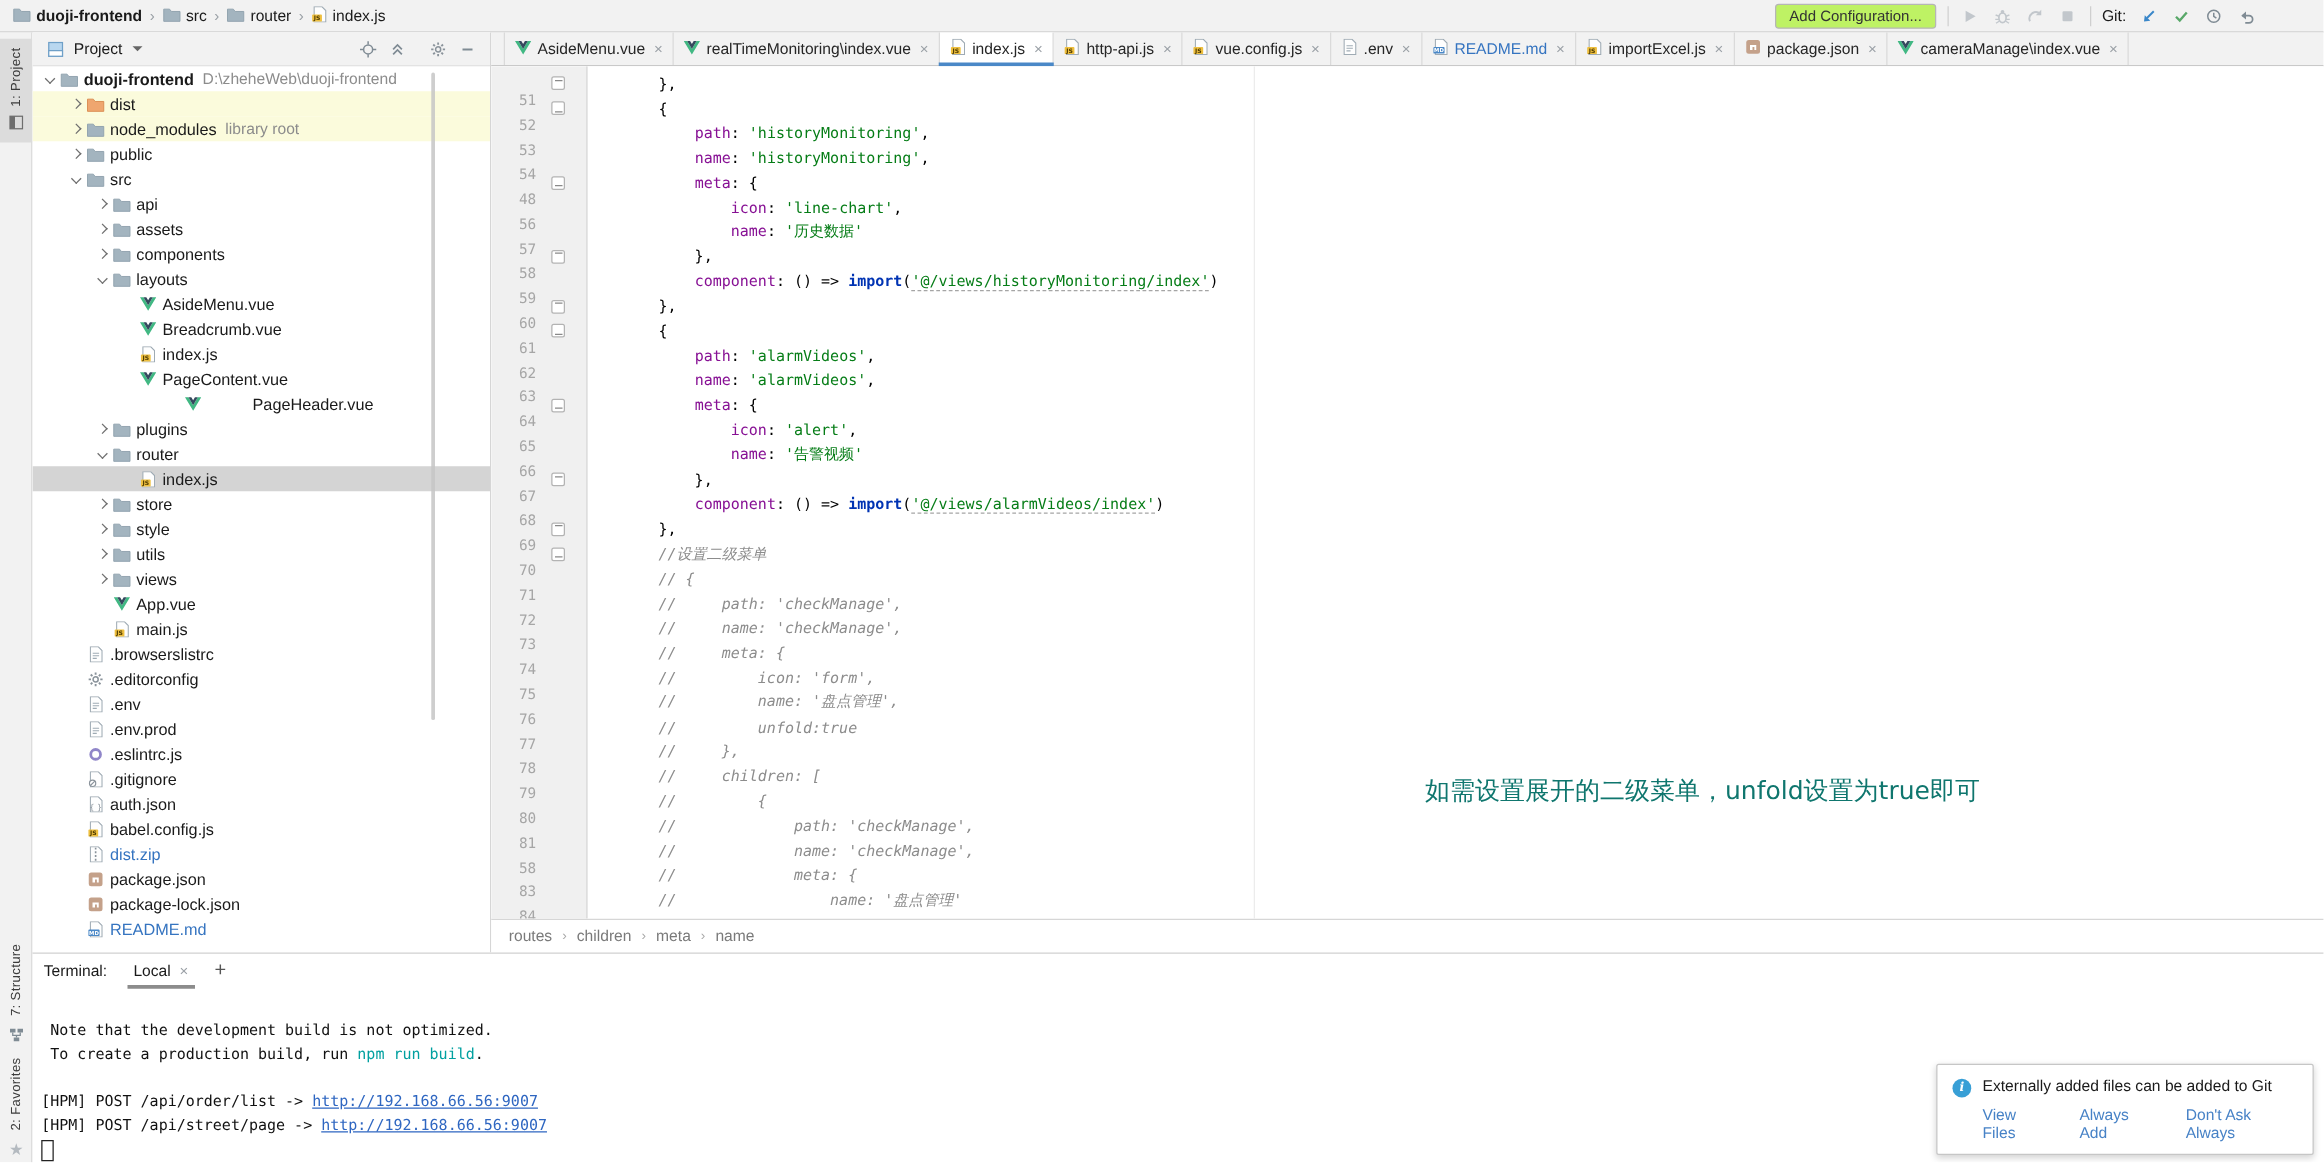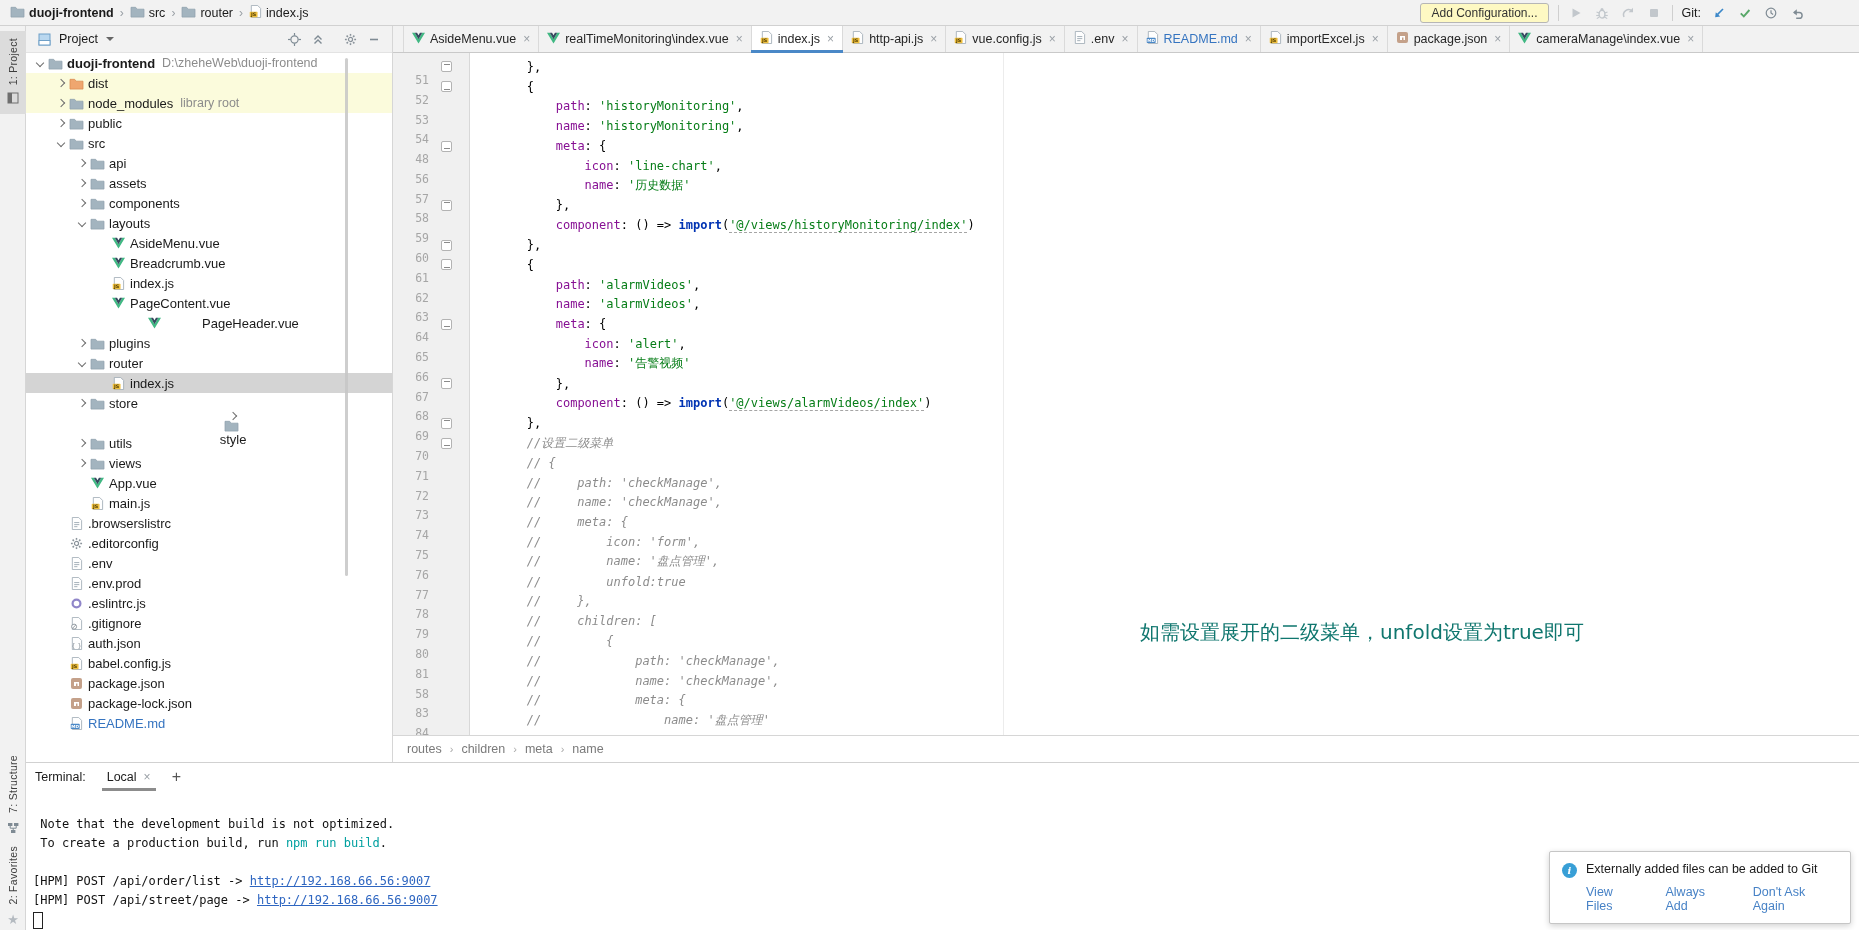--- a/index.html
+++ b/index.html
@@ -11,21 +11,21 @@
   .toolbar{position:absolute;left:0;top:0;right:0;height:26px;background:#f2f2f2;
            border-bottom:1px solid #d1d1d1;display:flex;align-items:center;
            justify-content:space-between;padding:0 54px 0 10px;box-sizing:border-box;}
   .crumbs{display:flex;align-items:center;gap:3px;}
   .crumb{display:flex;align-items:center;gap:4px;}
   .crumb .lbl{font-size:12.5px;}
   .crumb .lbl.bold{font-weight:bold;}
   .crumb-sep{color:#9aa0a6;font-size:12px;margin:0 3px;}
   .toolbar-right{display:flex;align-items:center;gap:9px;}
   .addcfg{height:20px;padding:0 10px;font-size:12px;border:1px solid #b6b6b6;border-radius:3px;
-          background:#fef9c3;color:#333;font-family:inherit;}
+          background:#bef264;color:#333;font-family:inherit;}
   .tb-sep{width:1px;height:16px;background:#cfcfcf;}
   .tbi{width:17px;height:16px;display:flex;align-items:center;justify-content:center;}
   .git-label{font-size:12.5px;color:#1a1a1a;}
 
   
   .strip{position:absolute;left:0;top:26px;bottom:0;width:26px;background:#f2f2f2;
          border-right:1px solid #d6d6d6;box-sizing:border-box;}
   .vtext{writing-mode:vertical-rl;transform:rotate(180deg);font-size:10.5px;color:#3c3c3c;
          letter-spacing:.3px;}
   .strip-tab-top{position:absolute;top:5px;left:0;width:26px;padding:7px 0;background:#dcdcdc;
@@ -488,21 +488,21 @@
           <span class="chevslot">
             <span class="chev r"></span>
           </span>
           <span class="ticon">
             <svg width="15" height="13" viewBox="0 0 16 14">
               <path d="M1 2.5h5l1.6 2H15v8.5H1z" fill="#a3b4bf" stroke="#8fa1ad" stroke-width=".8"></path>
             </svg>
           </span>
           <span class="tlabel">store</span>
         </div>
-        <div class="trow" style="padding-left: 48px; flex-direction: column;">
+        <div class="trow" style="padding-left: 48px;">
           <span class="chevslot">
             <span class="chev r"></span>
           </span>
           <span class="ticon">
             <svg width="15" height="13" viewBox="0 0 16 14">
               <path d="M1 2.5h5l1.6 2H15v8.5H1z" fill="#a3b4bf" stroke="#8fa1ad" stroke-width=".8"></path>
             </svg>
           </span>
           <span class="tlabel">style</span>
         </div>
@@ -643,20 +643,30 @@
         <div class="trow" style="padding-left: 27px;">
           <span class="chevslot"></span>
           <span class="ticon">
             <svg width="13" height="13" viewBox="0 0 14 14">
               <path d="M2.5.5h6.8l3.2 3.2v9.8h-10z" fill="#fefefe" stroke="#9fabb4" stroke-width=".9"></path>
               <rect x=".8" y="7.2" width="8.4" height="6" rx=".8" fill="#eebf3e"></rect>
               <text x="5" y="12.1" font-size="5.2" font-weight="bold" fill="#4d3a00" text-anchor="middle" font-family="DejaVu Sans">JS</text>
             </svg>
           </span>
           <span class="tlabel">babel.config.js</span>
+        </div>
+        <div class="trow" style="padding-left: 27px;">
+          <span class="chevslot"></span>
+          <span class="ticon">
+            <svg width="13" height="13" viewBox="0 0 14 14">
+              <path d="M2.5.5h6.8l3.2 3.2v9.8h-10z" fill="#fefefe" stroke="#9fabb4" stroke-width=".9"></path>
+              <line x1="7" y1="1.2" x2="7" y2="12.8" stroke="#8a939b" stroke-width="1.4" stroke-dasharray="1.6 1.6"></line>
+            </svg>
+          </span>
+          <span class="tlabel blue">dist.zip</span>
         </div>
         <div class="trow" style="padding-left: 27px;">
           <span class="chevslot"></span>
           <span class="ticon">
             <svg width="13" height="13" viewBox="0 0 13 13">
               <rect x="1" y="1" width="11" height="11" rx="2" fill="#c4a18a"></rect>
               <path d="M4 9V5h5v4H7.5V6.5H6V9z" fill="#fff"></path>
             </svg>
           </span>
           <span class="tlabel">package.json</span>
@@ -1006,18 +1016,18 @@
       </div>
   </div>
 
   <div class="notif">
     <span class="info-ic">i</span>
     <div>
       <div class="n-msg">Externally added files can be added to Git</div>
       <div class="n-actions" id="nActions">
           <a href="#">View Files</a>
           <a href="#">Always Add</a>
-          <a href="#">Don't Ask Again</a>
+          <a href="#">Don't Ask Always</a>
         </div>
     </div>
   </div>
 
 </div>
 
 </body></html>

